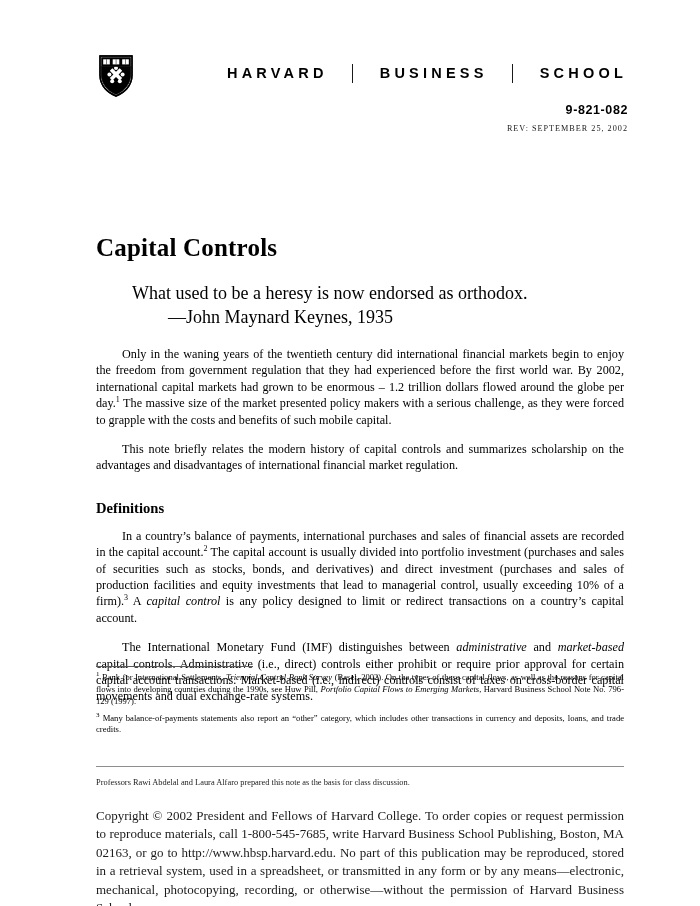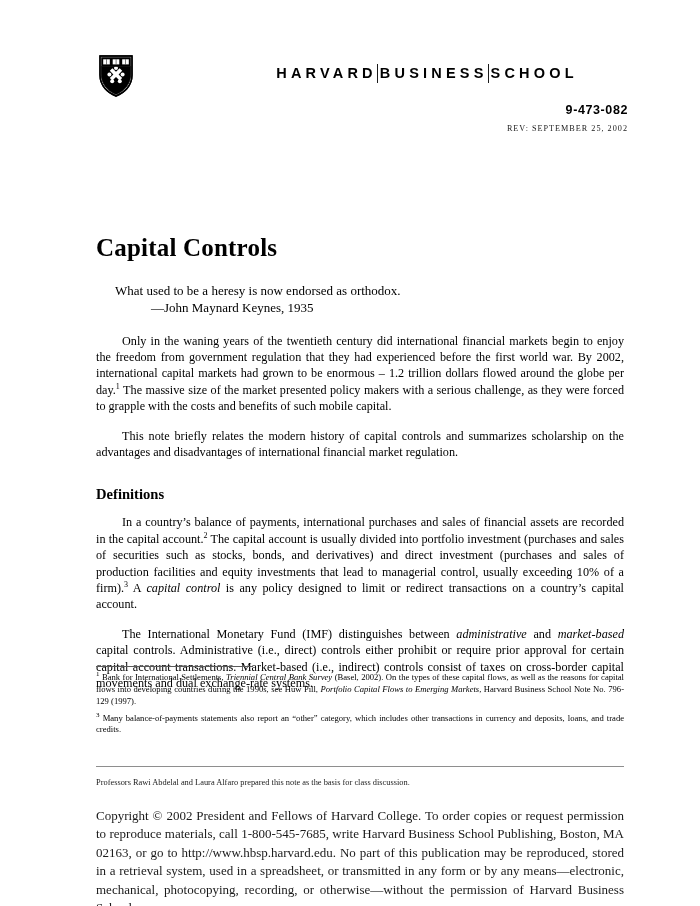--- a/index.html
+++ b/index.html
@@ -35,21 +35,21 @@
     width: 34px;
     height: 42px;
   }
   .brandline {
     position: absolute;
     left: 227px;
     top: 8px;
     width: 400px;
     display: flex;
     align-items: center;
-    justify-content: center;
+    justify-content: space-between;
     font-family: "Liberation Sans", sans-serif;
     font-weight: bold;
     font-size: 14.5px;
     letter-spacing: 4.2px;
     color: #000;
     white-space: nowrap;
   }
   .brand-word { display: inline-block; }
   .brand-sep {
     display: inline-block;
@@ -110,23 +110,23 @@
   }
 
   
   .body-col {
     position: absolute;
     left: 96px;
     top: 282px;
     width: 528px;
   }
   .epigraph {
-    font-size: 13px;
+    font-size: 18px;
     line-height: 1.33;
-    margin-left: 19px;
+    margin-left: 36px;
     margin-bottom: 16px;
   }
   .epigraph .attrib {
     display: block;
     margin-left: 36px;
   }
   p.para {
     font-size: 12.2px;
     line-height: 1.345;
     text-align: justify;
@@ -237,21 +237,21 @@
 
     <div class="brandline">
       <span class="brand-word">HARVARD</span>
       <span class="brand-sep"></span>
       <span class="brand-word">BUSINESS</span>
       <span class="brand-sep"></span>
       <span class="brand-word">SCHOOL</span>
     </div>
   </div>
 
-  <div class="casenum">9-473-082</div>
+  <div class="casenum">9-821-082</div>
   <div class="revline">REV: SEPTEMBER 25, 2002</div>
 
 
   <div class="doc-title">Capital Controls</div>
 
   <div class="body-col">
 
     <div class="epigraph">
       <span>What used to be a heresy is now endorsed as orthodox.</span>
       <span class="attrib">—John Maynard Keynes, 1935</span>

